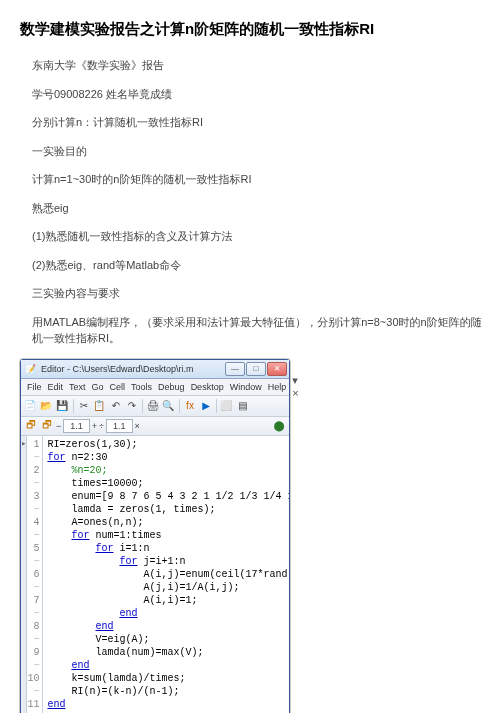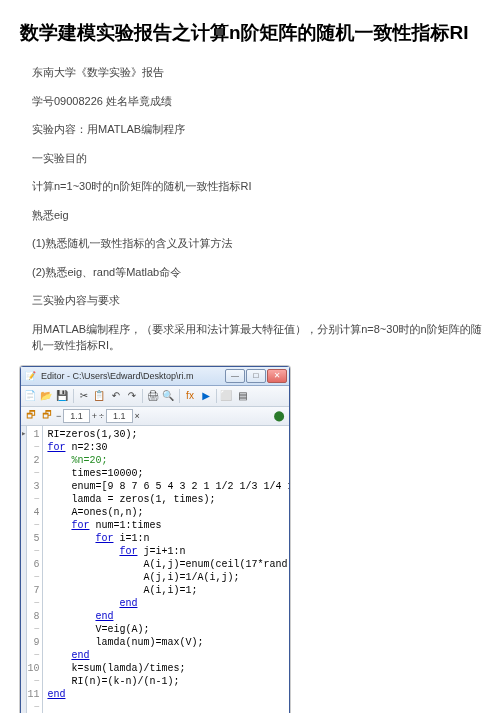--- a/index.html
+++ b/index.html
@@ -5,21 +5,21 @@
   body {
     margin: 0;
     padding: 20px;
     font-family: "Microsoft YaHei", Arial, sans-serif;
     font-size: 11px;
     color: #444;
     background: #fff;
     width: 464px;
   }
   h1 {
-    font-size: 19px;
+    font-size: 15px;
     font-weight: bold;
     color: #000;
     margin: 0 0 18px 0;
   }
   .doc-line {
     margin: 0 0 12px 12px;
     line-height: 1.5;
   }
 
   
@@ -134,41 +134,54 @@
   .kw { color: #0000cc; text-decoration: underline; }
   .cm { color: #228B22; }
 </style>
 </head>
 <body>
 
 <h1>数学建模实验报告之计算n阶矩阵的随机一致性指标RI</h1>
 
 <p class="doc-line">东南大学《数学实验》报告</p>
 <p class="doc-line">学号09008226 姓名毕竟成绩</p>
-<p class="doc-line">实验内容：用MATLAB编制程序</p>
+<p class="doc-line">分别计算n：计算随机一致性指标RI</p>
 <p class="doc-line">一实验目的</p>
 <p class="doc-line">计算n=1~30时的n阶矩阵的随机一致性指标RI</p>
 <p class="doc-line">熟悉eig</p>
 <p class="doc-line">(1)熟悉随机一致性指标的含义及计算方法</p>
 <p class="doc-line">(2)熟悉eig、rand等Matlab命令</p>
 <p class="doc-line">三实验内容与要求</p>
 <p class="doc-line">用MATLAB编制程序，（要求采用和法计算最大特征值），分别计算n=8~30时的n阶矩阵的随机一致性指标RI。</p>
 
 <div class="editor-window">
 
   <div class="titlebar">
     <span class="appicon">📝</span>
     <span class="title">Editor - C:\Users\Edward\Desktop\ri.m</span>
     <div class="winbtns">
       <div class="winbtn">—</div>
       <div class="winbtn">□</div>
       <div class="winbtn close">✕</div>
     </div>
   </div>
 
+  <div class="menubar">
+    <span>File</span>
+    <span>Edit</span>
+    <span>Text</span>
+    <span>Go</span>
+    <span>Cell</span>
+    <span>Tools</span>
+    <span>Debug</span>
+    <span>Desktop</span>
+    <span>Window</span>
+    <span>Help</span>
+    <span class="menux">▾ ×</span>
+  </div>
 
   <div class="toolbar">
     <span class="tb-ico">📄</span>
     <span class="tb-ico">📂</span>
     <span class="tb-ico">💾</span>
     <span class="tb-sep"></span>
     <span class="tb-ico">✂</span>
     <span class="tb-ico">📋</span>
     <span class="tb-ico">↶</span>
     <span class="tb-ico">↷</span>

